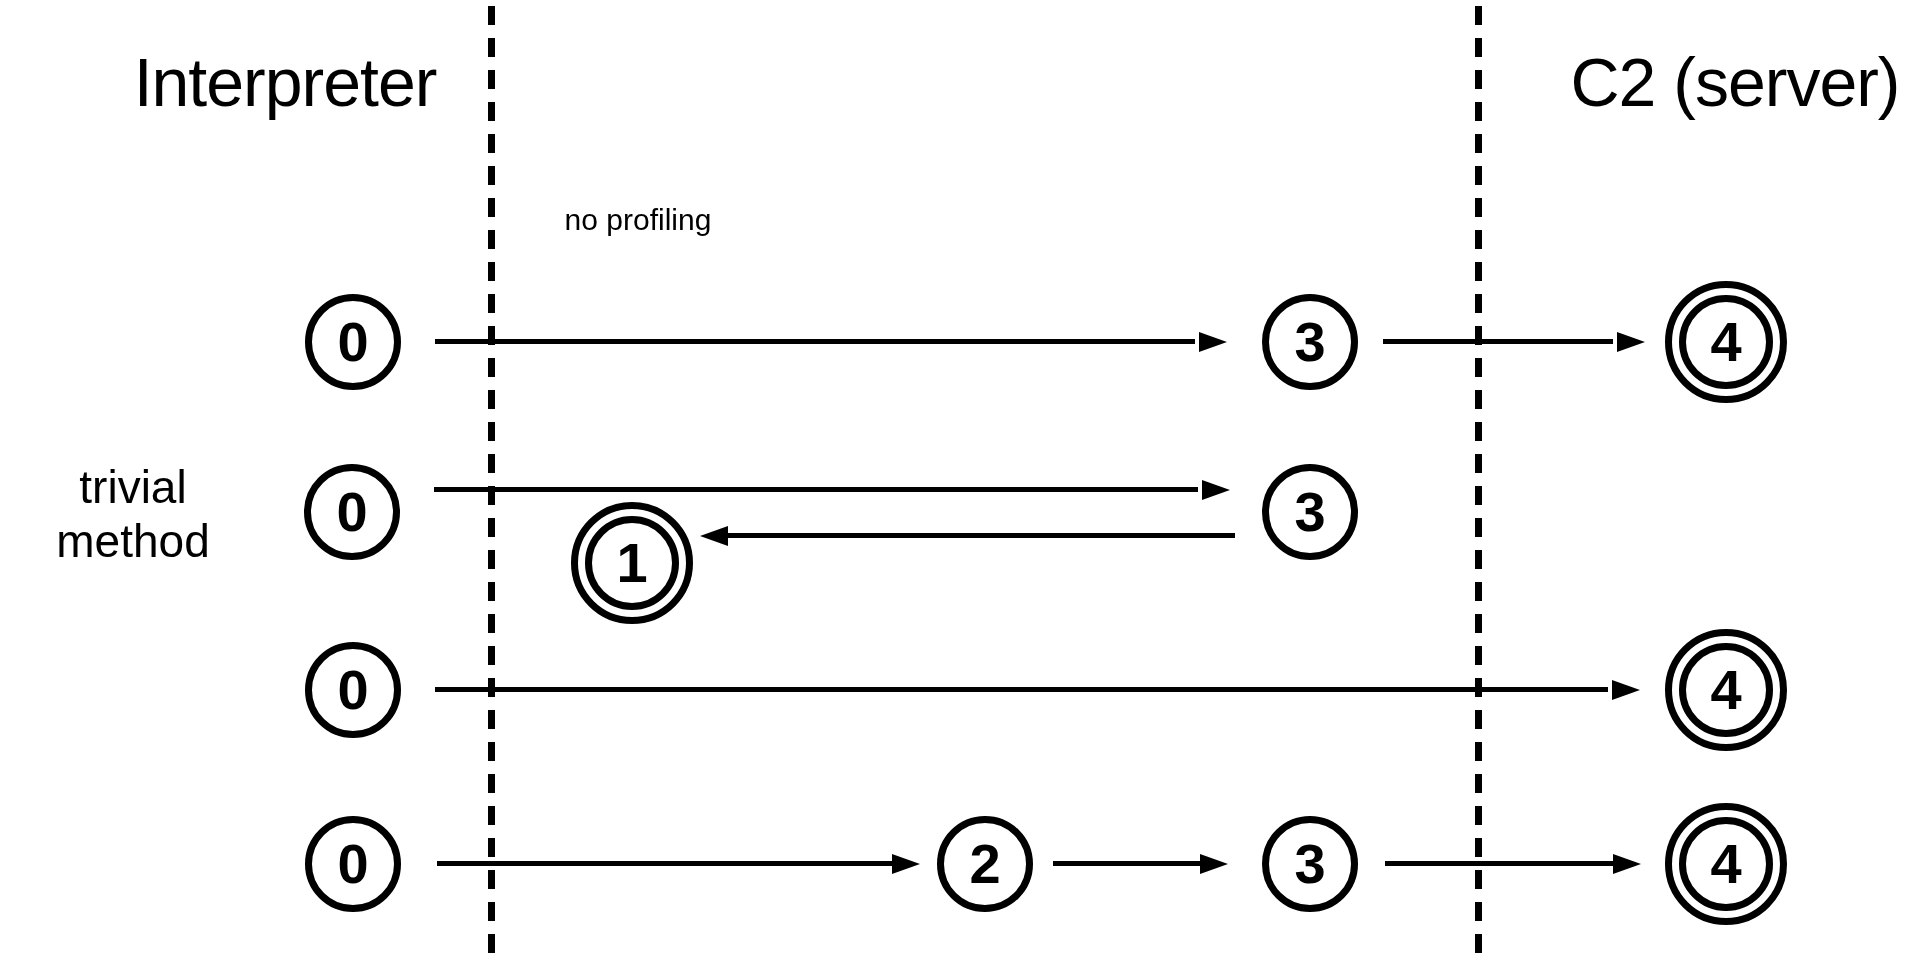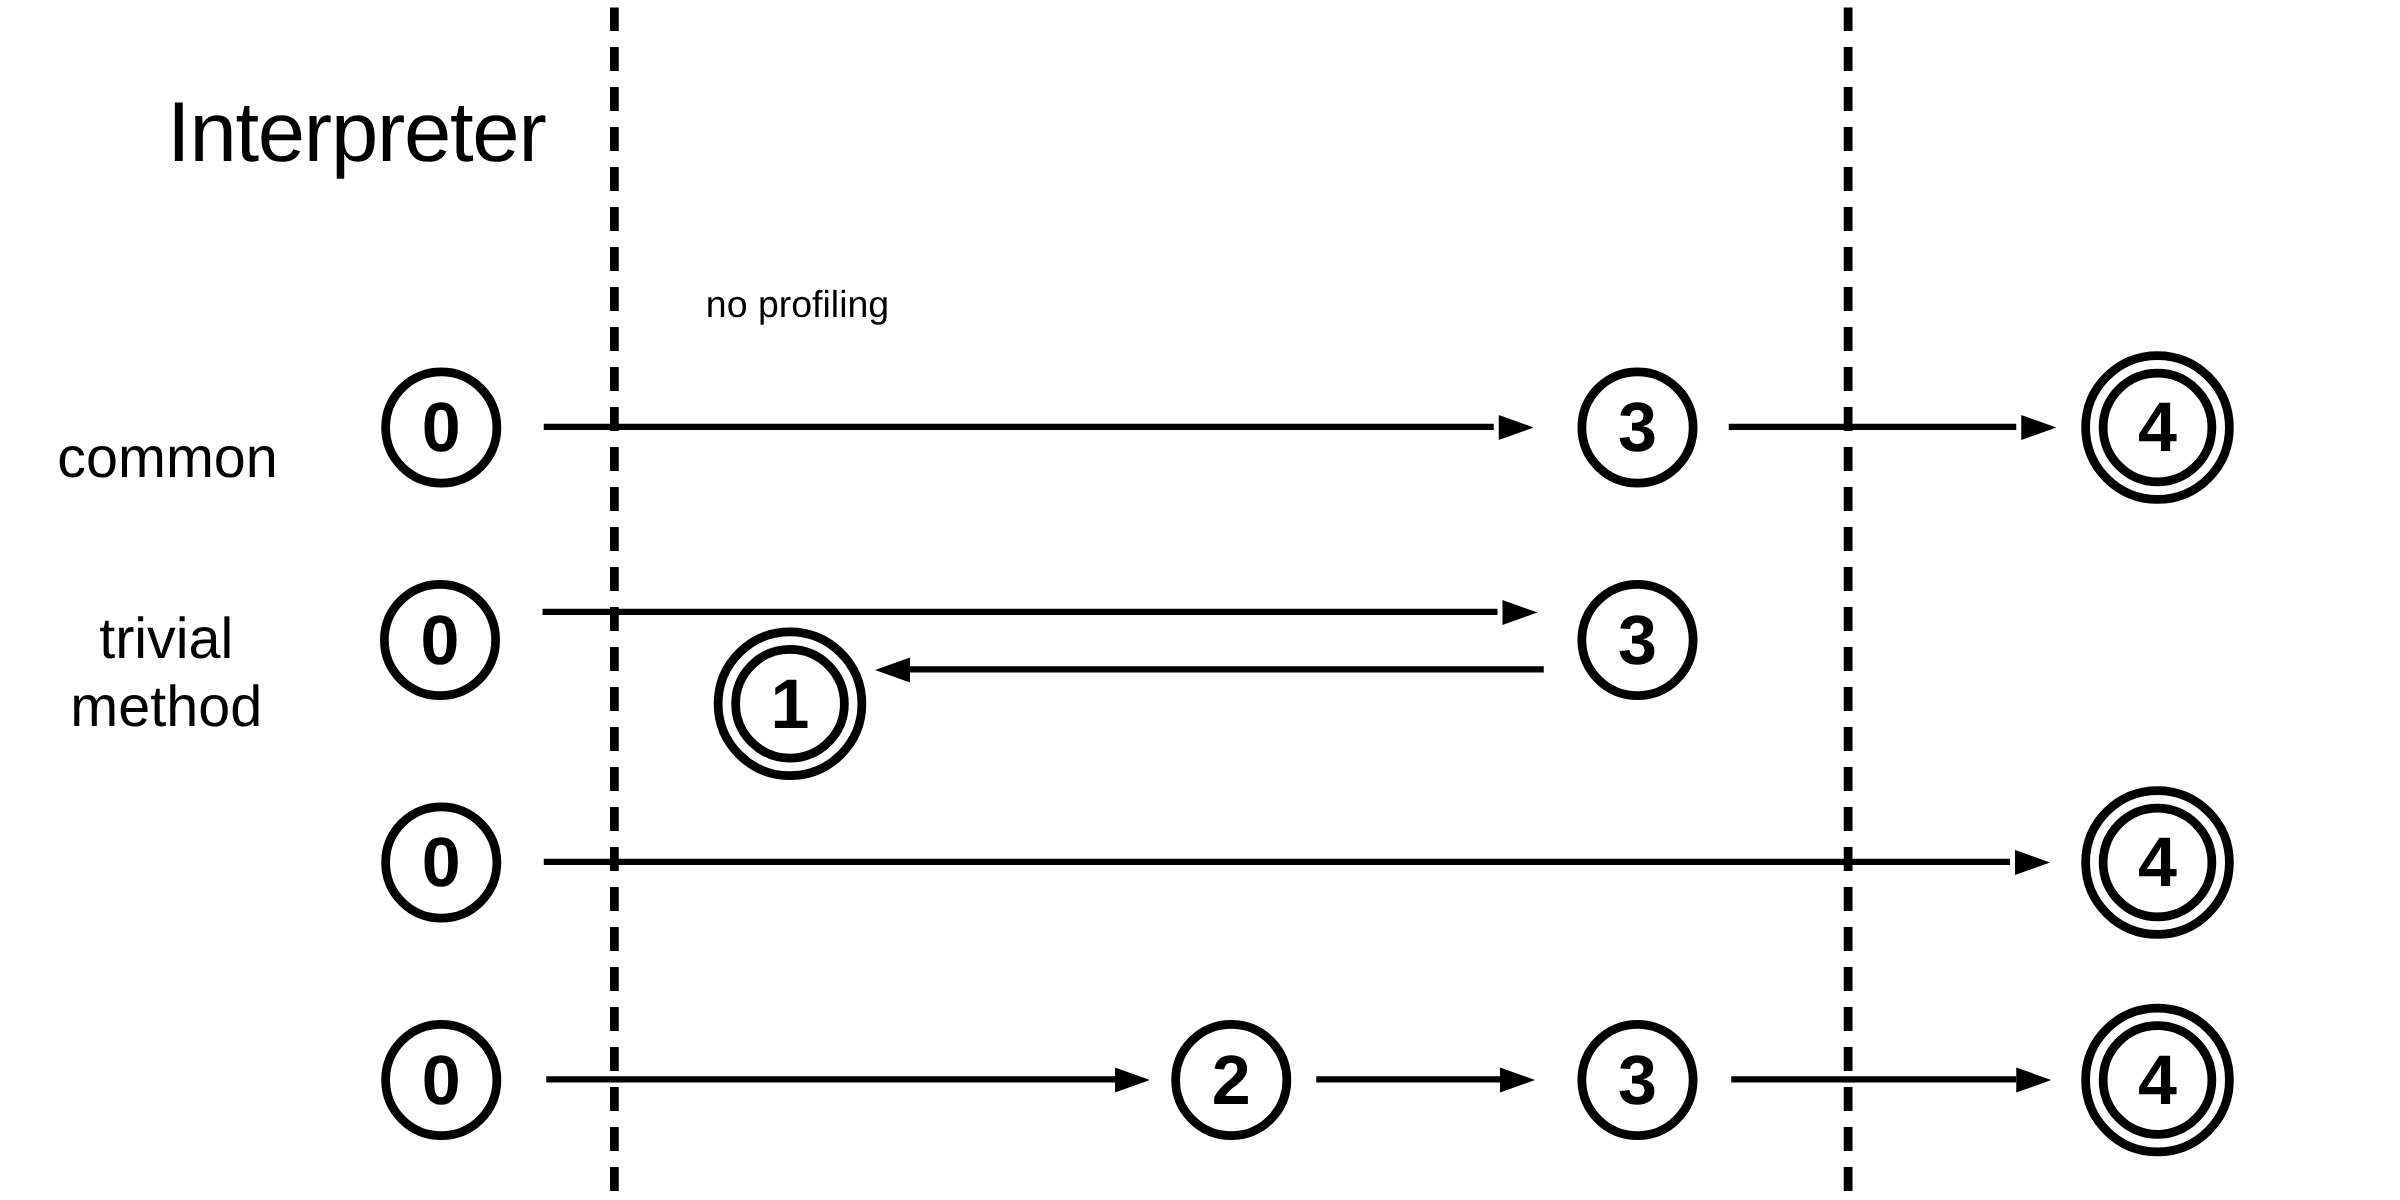--- a/index.html
+++ b/index.html
@@ -4,21 +4,21 @@
 <style>
   html,body{margin:0;padding:0;background:#fff;}
   body{font-family:"Liberation Sans","DejaVu Sans",sans-serif;color:#000;}
   .stage{position:relative;width:1920px;height:960px;background:#fff;overflow:hidden;}
 
   
   .vline{position:absolute;top:6px;bottom:0;width:7px;
          background:repeating-linear-gradient(to bottom,#000 0 19px,transparent 19px 32px);}
 
   
-  .t{position:absolute;transform:translate(-50%,-50%);white-space:nowrap;text-align:center;line-height:1.18;margin-top:24px;}
+  .t{position:absolute;transform:translate(-50%,-50%);white-space:nowrap;text-align:center;line-height:1.18;}
   .title{font-size:68px;font-weight:400;letter-spacing:-1px;}
   .sub{font-size:30px;font-weight:400;}
   .rowlabel{font-size:46px;font-weight:400;}
   .multiline{white-space:pre-line;}
 
   
   .node{position:absolute;transform:translate(-50%,-50%);z-index:2;}
   .ring{width:82px;height:82px;border:7px solid #000;border-radius:50%;
         display:flex;align-items:center;justify-content:center;background:#fff;}
   .ring-outer{width:108px;height:108px;border:7px solid #000;border-radius:50%;
@@ -36,24 +36,24 @@
 </style>
 </head>
 <body>
 
 <div class="stage">
 
   <div class="vline" style="left:488px"></div>
   <div class="vline" style="left:1475px"></div>
 
   <div class="t title" style="left:285px;top:82px">Interpreter</div>
+  <div class="t title" style="left:1735px;top:82px">C2 (server)</div>
 
   <div class="t sub" style="left:638px;top:220px">no profiling</div>
 
-  <div class="t rowlabel" style="left:134px;top:342px">common</div>
   <div class="t rowlabel multiline" style="left:133px;top:514px">trivial
 method</div>
 
   <div class="aline" style="left:435px;top:339px;width:760px"></div>
   <div class="ahead-r" style="left:1199px;top:332px"></div>
   <div class="aline" style="left:1383px;top:339px;width:230px"></div>
   <div class="ahead-r" style="left:1617px;top:332px"></div>
 
   <div class="node" style="left:353px;top:342px">
     <div class="ring">

